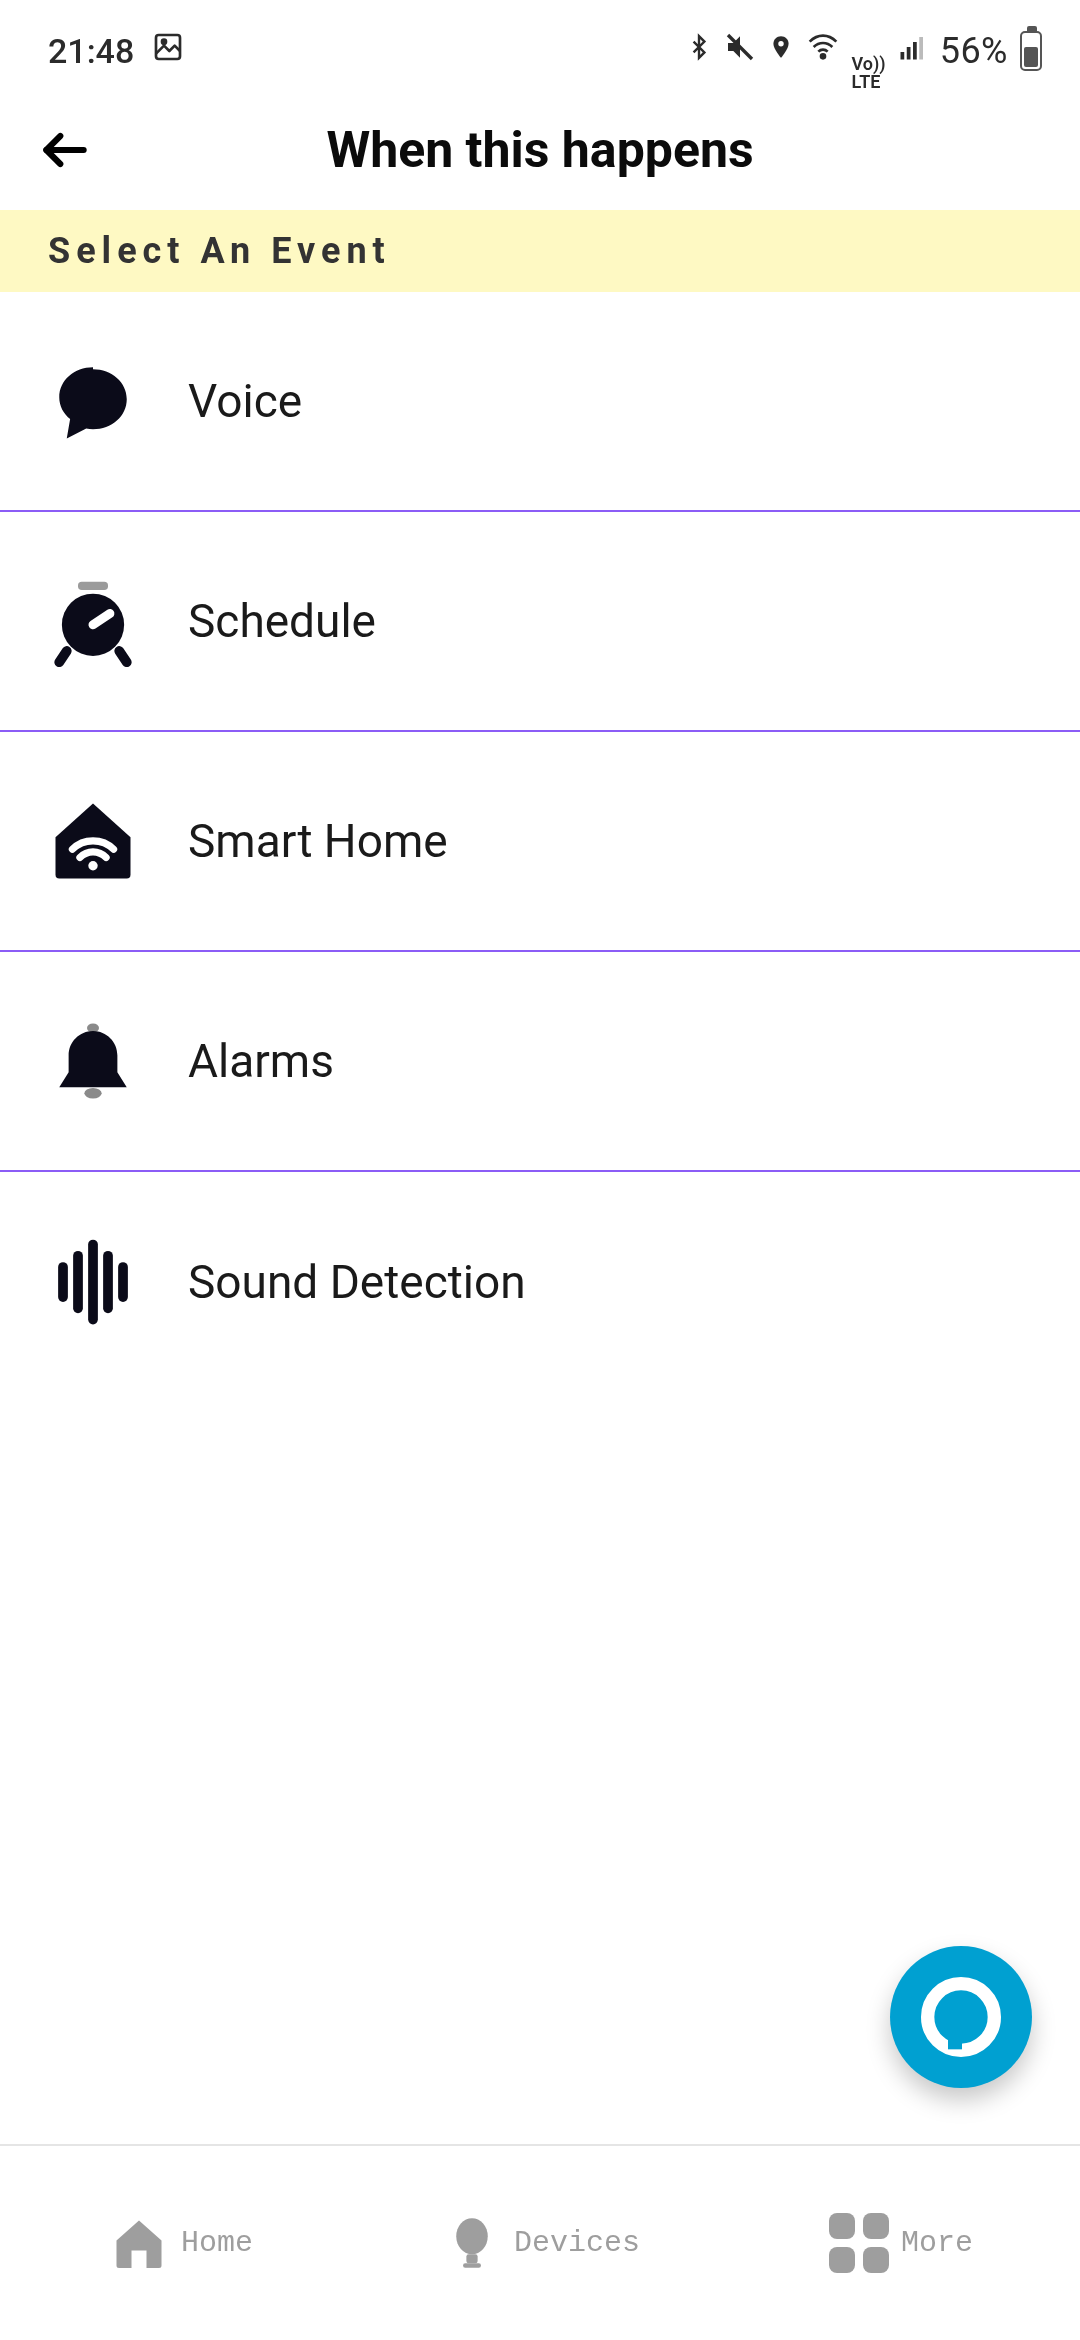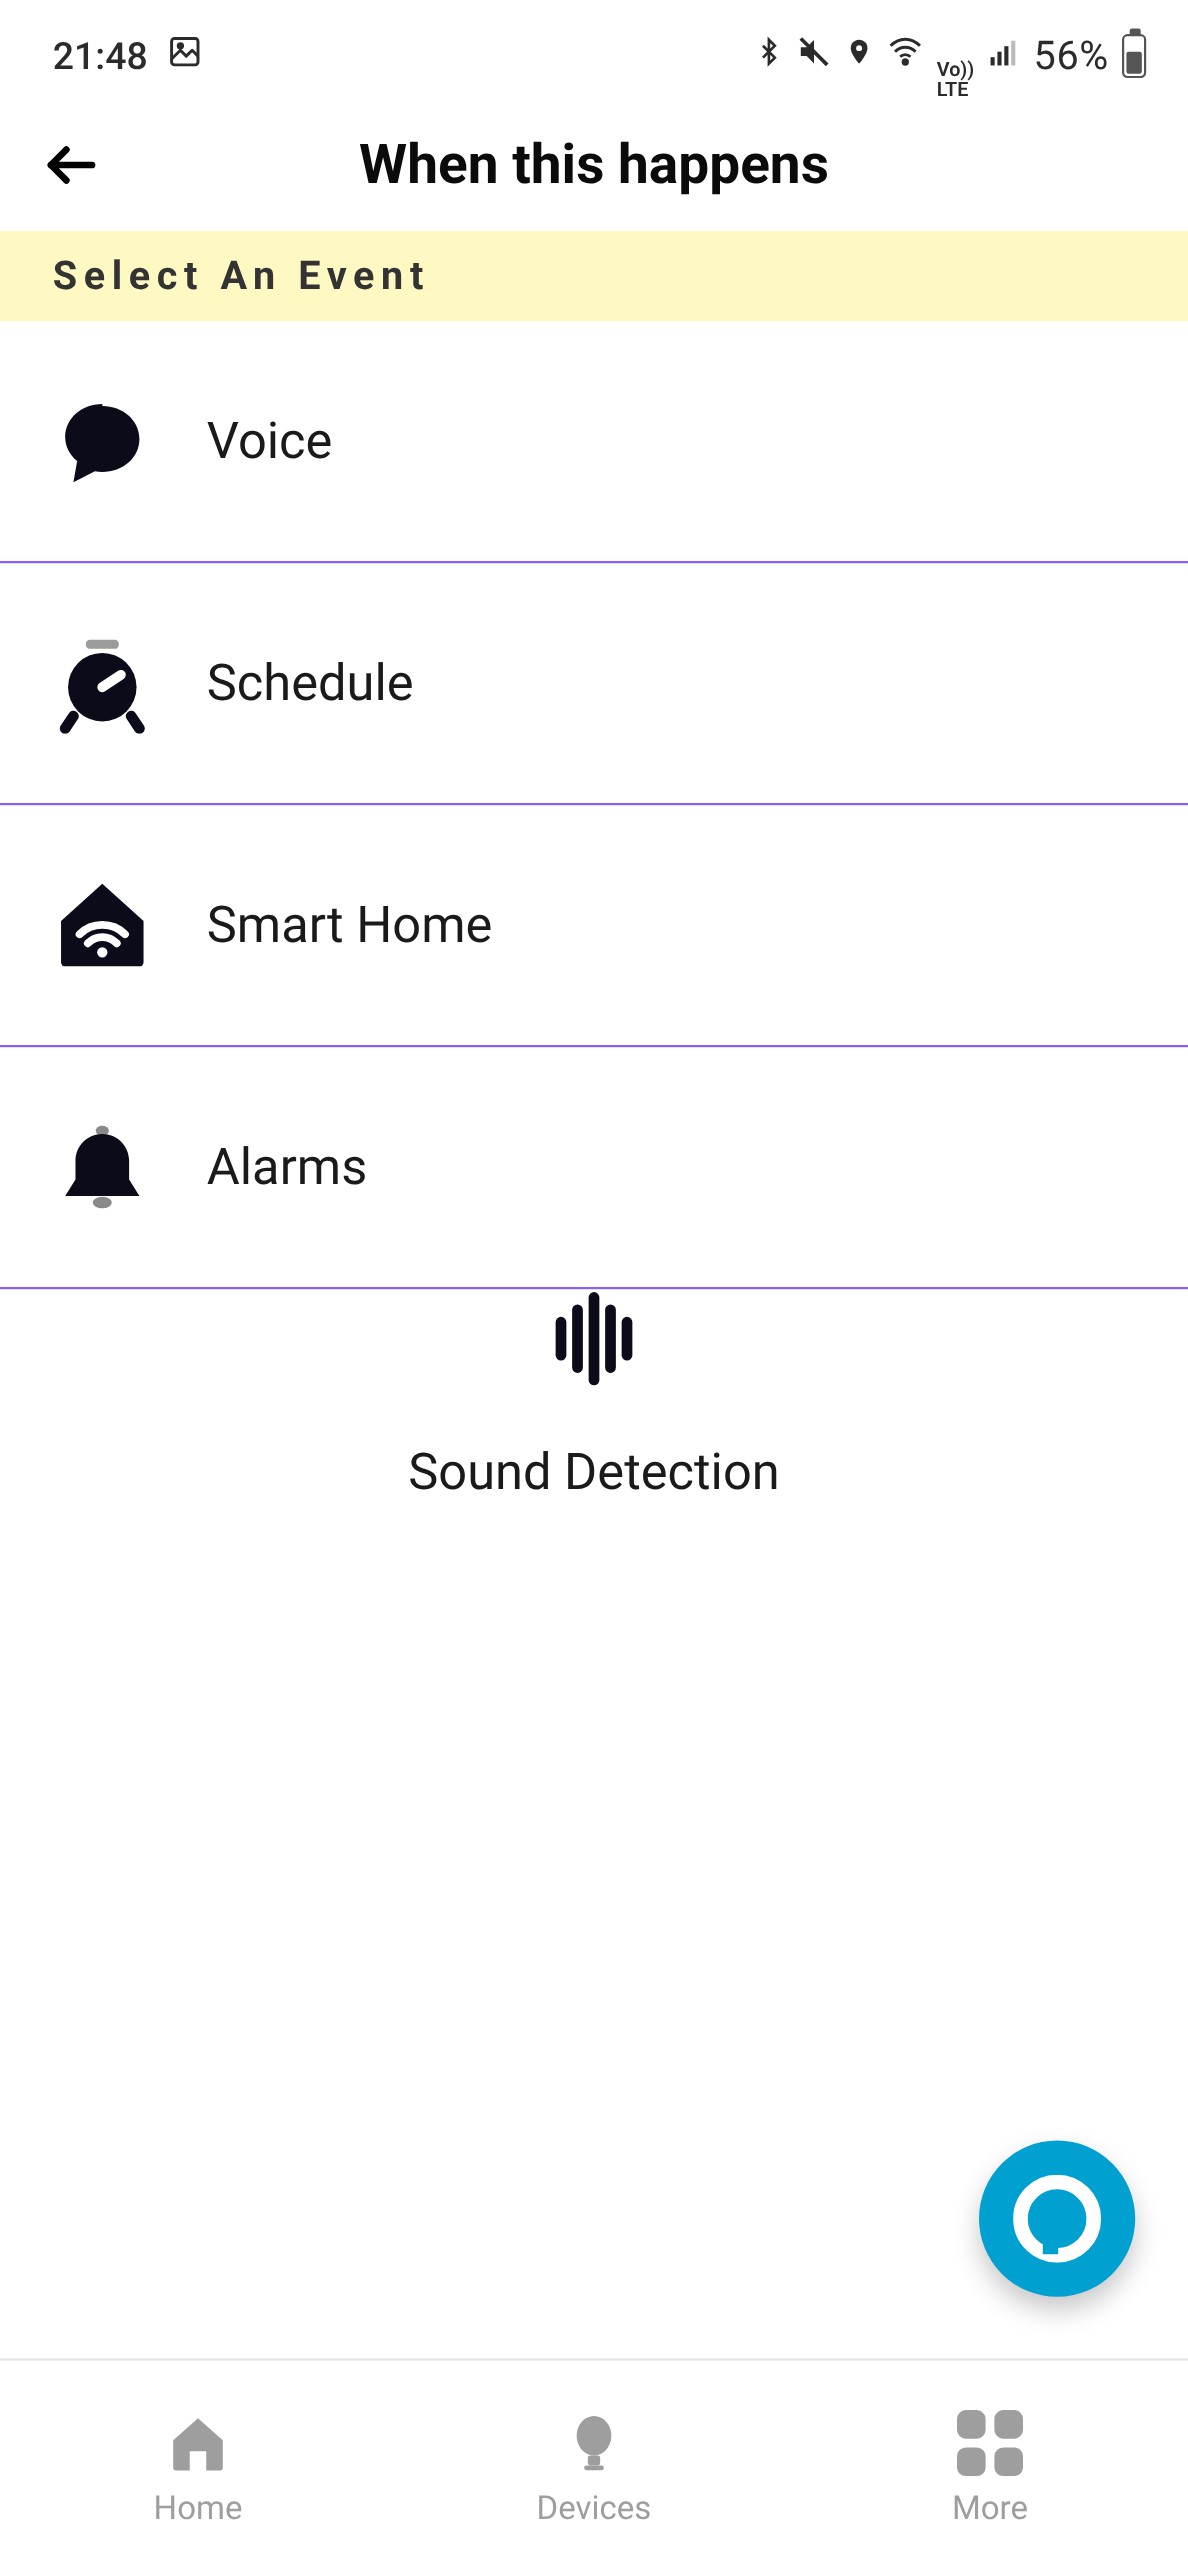--- a/index.html
+++ b/index.html
@@ -34,35 +34,35 @@
   .title { flex: 1; text-align: center; font-size: 50px; font-weight: 700; margin-left: -70px; }
   .section-header {
     background: #fef9c3; color: #333; font-weight: 700; font-size: 36px;
     letter-spacing: 6px; padding: 20px 48px;
   }
   .event-list { }
   .event-item {
     display: flex; align-items: center; gap: 50px; padding: 0 48px; height: 220px;
     border-bottom: 2px solid #8b5cf6;
   }
-  .event-item:last-child { border-bottom: none; flex-direction: column; }
+  .event-item:last-child { border-bottom: none; }
   .event-icon { width: 90px; height: 90px; display: flex; align-items: center; justify-content: center; }
   .event-label { font-size: 46px; color: #1a1a1a; }
   .fab {
     position: absolute; right: 48px; bottom: 252px; width: 142px; height: 142px;
     border-radius: 50%; background: #00a0d1; display: flex; align-items: center; justify-content: center;
     box-shadow: 0 12px 24px rgba(0,0,0,0.22);
   }
   .bottom-nav {
     position: absolute; bottom: 0; left: 0; right: 0; height: 196px;
     display: flex; border-top: 2px solid #e5e5e5; background: #fff;
   }
   .nav-item {
-    flex: 1; display: flex; flex-direction: column; align-items: center; justify-content: center;
-    gap: 10px; color: #9e9e9e; font-size: 30px;
+    flex: 1; display: flex; flex-direction: row; align-items: center; justify-content: center;
+    gap: 10px; color: #9e9e9e; font-size: 30px; font-family: Liberation Mono, monospace;
   }
   .nav-icon { width: 64px; height: 64px; display: flex; align-items: center; justify-content: center; }
   .more-grid { display: grid; grid-template-columns: 1fr 1fr; gap: 8px; width: 60px; height: 60px; }
   .more-sq { background: #9e9e9e; border-radius: 8px; width: 26px; height: 26px; }
   .more-plus { position: relative; }
   .more-plus::before, .more-plus::after {
     content: ""; position: absolute; background: #9e9e9e;
   }
   .more-plus::before { left: 50%; top: 12%; width: 5px; height: 76%; transform: translateX(-50%); }
   .more-plus::after  { top: 50%; left: 12%; height: 5px; width: 76%; transform: translateY(-50%); }

